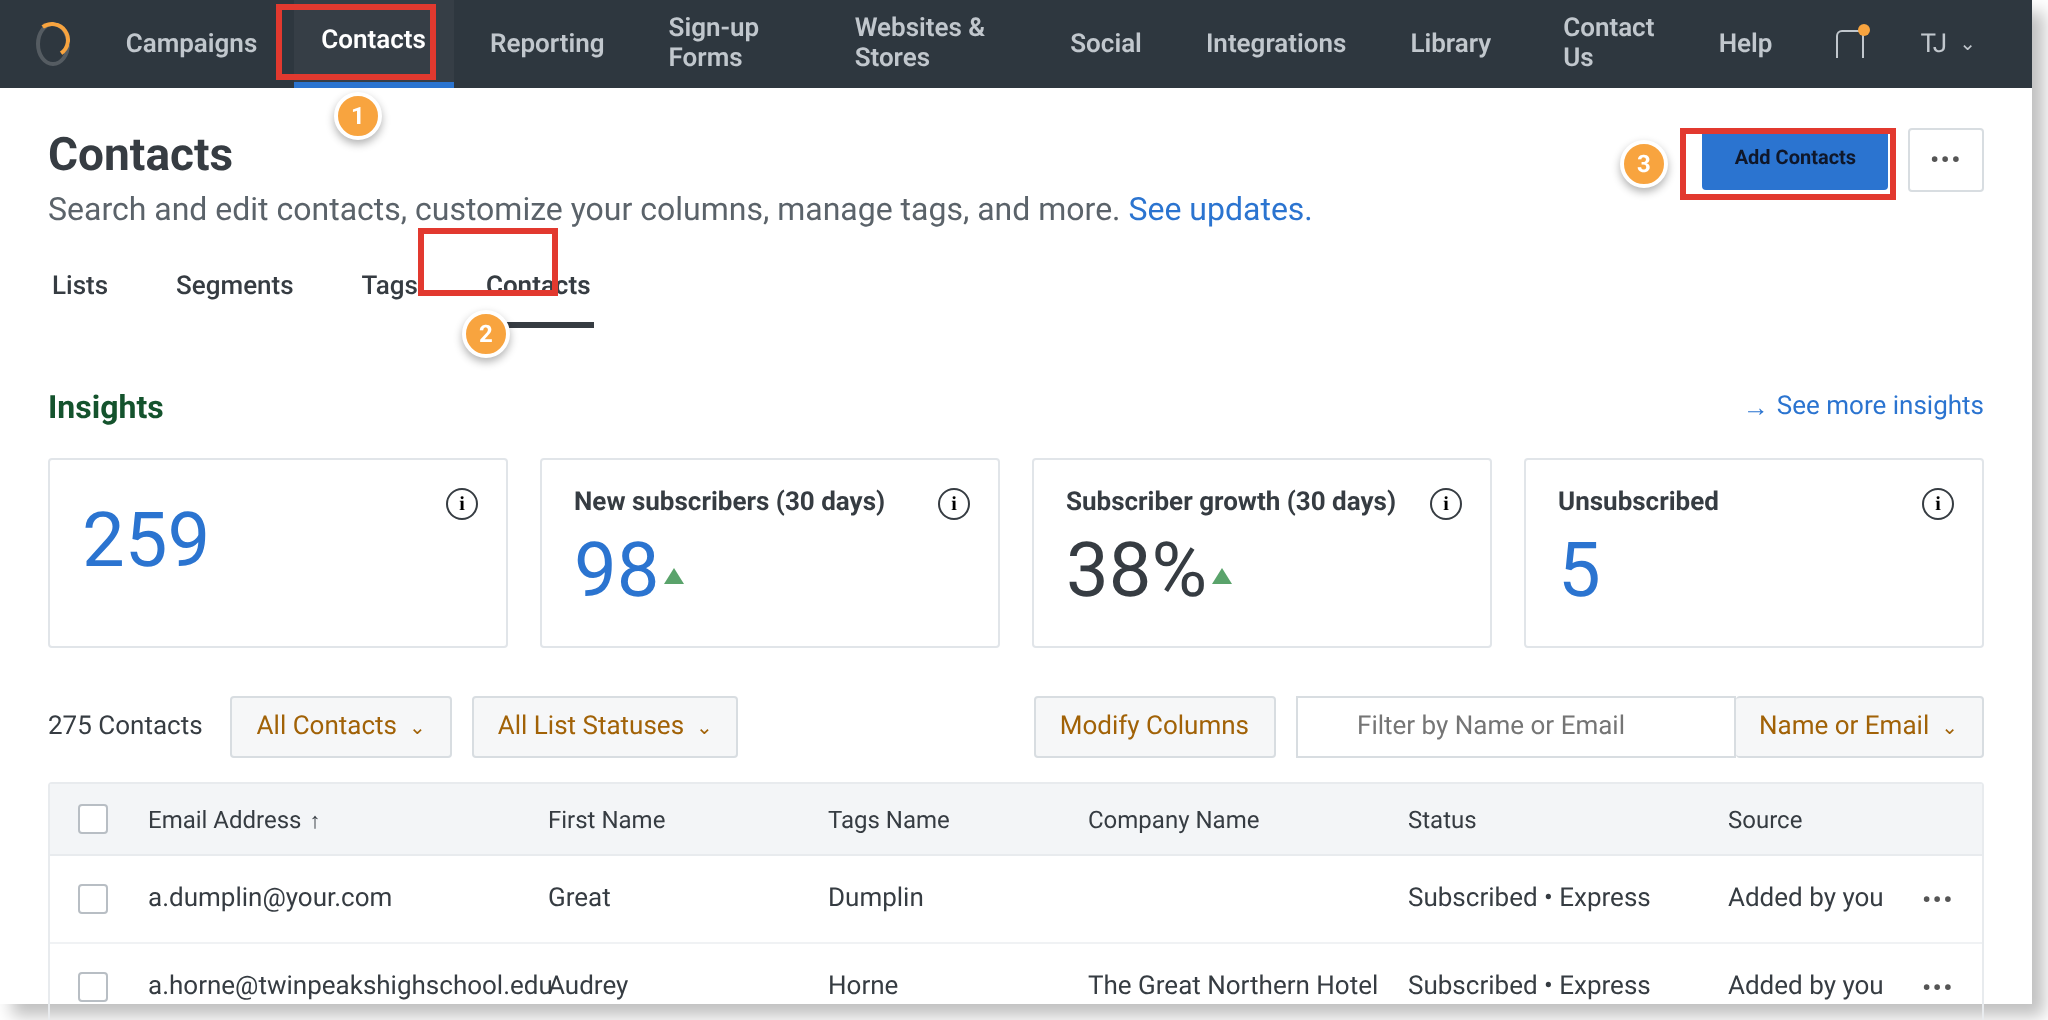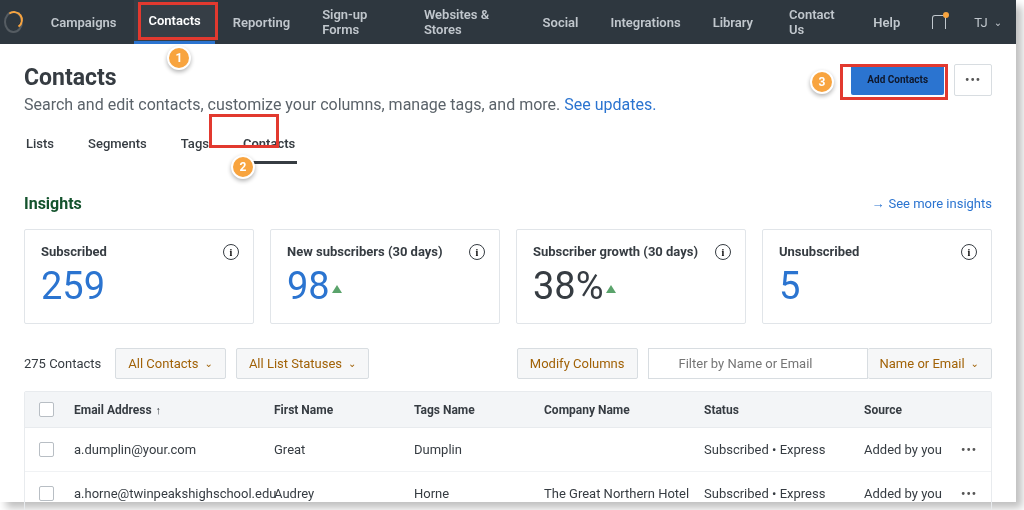--- a/index.html
+++ b/index.html
@@ -1,20 +1,20 @@
 <!DOCTYPE html>
 <html><head>
 <meta charset="utf-8">
 <style>
 * { margin:0; padding:0; box-sizing:border-box; font-family: -apple-system, BlinkMacSystemFont, "Segoe UI", Roboto, Arial, sans-serif; }
 body { background:#fff; width:1024px; height:510px; overflow:hidden; position:relative; }
 .shadow-wrap { width:1016px; height:502px; box-shadow: 6px 6px 8px rgba(0,0,0,0.25); position:relative; background:#fff; }
 
 
-.topnav { height:44px; background:#2e373f; display:flex; align-items:center; padding:0 4px; gap:4px; color:#c1c7cd; font-size:13px; }
+.topnav { height:44px; background:#2e373f; display:flex; align-items:center; padding:0 18px; gap:4px; color:#c1c7cd; font-size:13px; }
 .logo { width:22px; height:22px; border:2.5px solid #555c62; border-radius:50%; position:relative; margin-right:10px; }
 .logo::after { content:""; position:absolute; top:-2px; right:-2px; width:14px; height:14px; border:2.5px solid #f8a43f; border-radius:50%; border-bottom-color:transparent; border-left-color:transparent; transform:rotate(10deg); }
 .navitem { padding:0 14px; height:44px; display:flex; align-items:center; cursor:pointer; font-weight:600; }
 .navitem.active { color:#fff; border-bottom:3px solid #2b74d0; background:rgba(255,255,255,0.04); }
 .navspacer { flex:1; }
 .bell { width:14px; height:14px; border:1.5px solid #c1c7cd; border-radius:3px 3px 0 0; border-bottom:none; position:relative; }
 .bell::after { content:""; position:absolute; top:-4px; right:-4px; width:6px; height:6px; background:#f8a43f; border-radius:50%; }
 .user { display:flex; align-items:center; gap:6px; padding:0 10px; }
 .chev { font-size:10px; }
 
@@ -63,21 +63,21 @@
 .dd { border:1px solid #d8dde1; background:#f6f7f8; padding:7px 12px; cursor:pointer; color:#a16207; display:flex; align-items:center; gap:6px; border-radius:2px; }
 .tspacer { flex:1; }
 .searchwrap { display:flex; }
 .search { border:1px solid #d8dde1; padding:7px 10px 7px 30px; width:220px; font-size:13px; background:#fff; position:relative; }
 .searchbox { position:relative; }
 .searchbox .mag { position:absolute; left:8px; top:50%; transform:translateY(-50%); font-size:14px; color:#363c42; }
 .dd.right { border-left:none; }
 
 
 .table { margin-top:12px; border:1px solid #e8ebee; border-radius:2px; }
-.throw { display:flex; align-items:center; background:#f3f5f7; padding:10px 14px; font-size:12px; font-weight:700; color:#363c42; border-bottom:1px solid #e8ebee; }
+.throw { display:flex; align-items:center; background:#f3f5f7; padding:10px 14px; font-size:12px; font-weight:400; color:#363c42; border-bottom:1px solid #e8ebee; }
 .trow { display:flex; align-items:center; padding:14px 14px; font-size:13px; color:#363c42; border-bottom:1px solid #f0f2f4; }
 .cb { width:15px; height:15px; border:1px solid #b8bec4; border-radius:2px; margin-right:20px; cursor:pointer; background:#fff; }
 .col-email { width:200px; }
 .col-fn { width:140px; }
 .col-ln { width:130px; }
 .col-co { width:160px; }
 .col-st { width:160px; }
 .col-src { flex:1; }
 .rowmore { color:#555; font-weight:700; letter-spacing:1px; cursor:pointer; font-size:12px; }
 .sortarrow { margin-left:4px; font-size:11px; }
@@ -138,21 +138,20 @@
 
   <div class="ins-head">
     <div class="ins-title">Insights</div>
     <a class="ins-link" href="#">
       <span>→</span>
       <span>See more insights</span>
     </a>
   </div>
   <div class="cards">
     <div class="card">
-      <div class="card-label">Subscribed</div>
       <div class="card-info">i</div>
       <div class="card-val">259</div>
     </div>
     <div class="card">
       <div class="card-label">New subscribers (30 days)</div>
       <div class="card-info">i</div>
       <div class="card-val"><span>98</span><span class="tri"></span></div>
     </div>
     <div class="card">
       <div class="card-label">Subscriber growth (30 days)</div>

